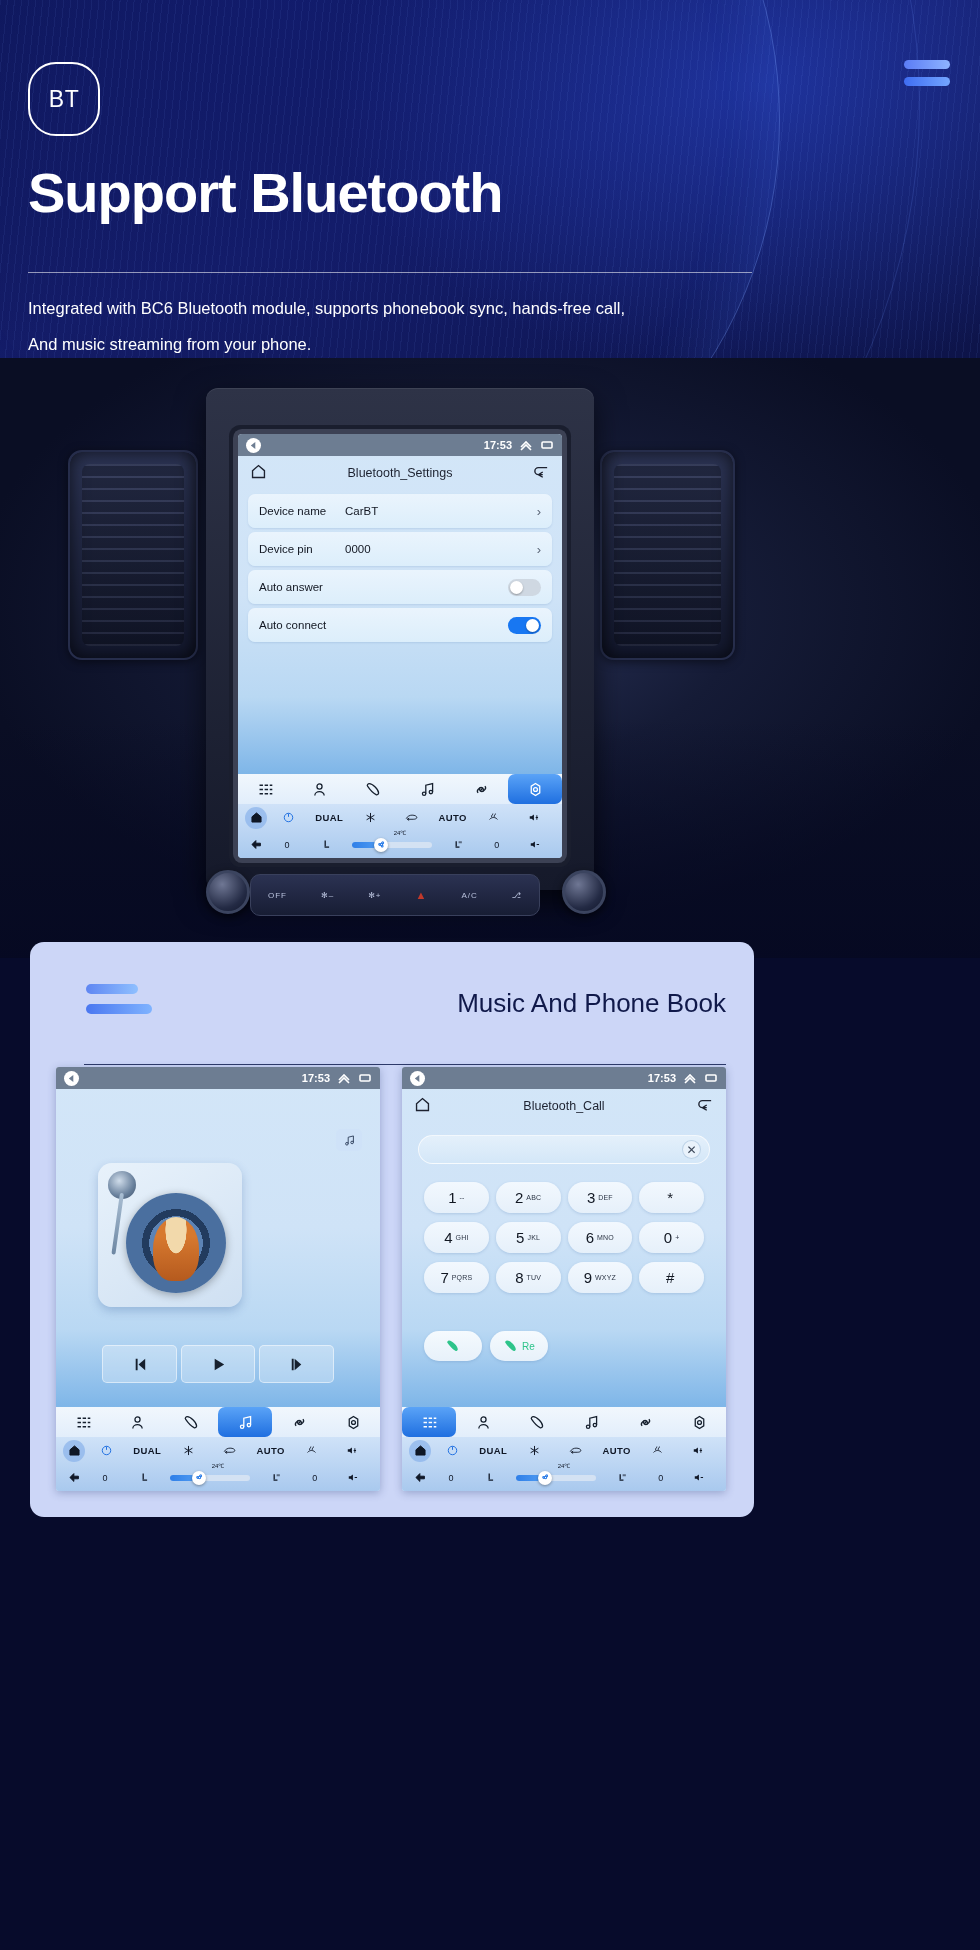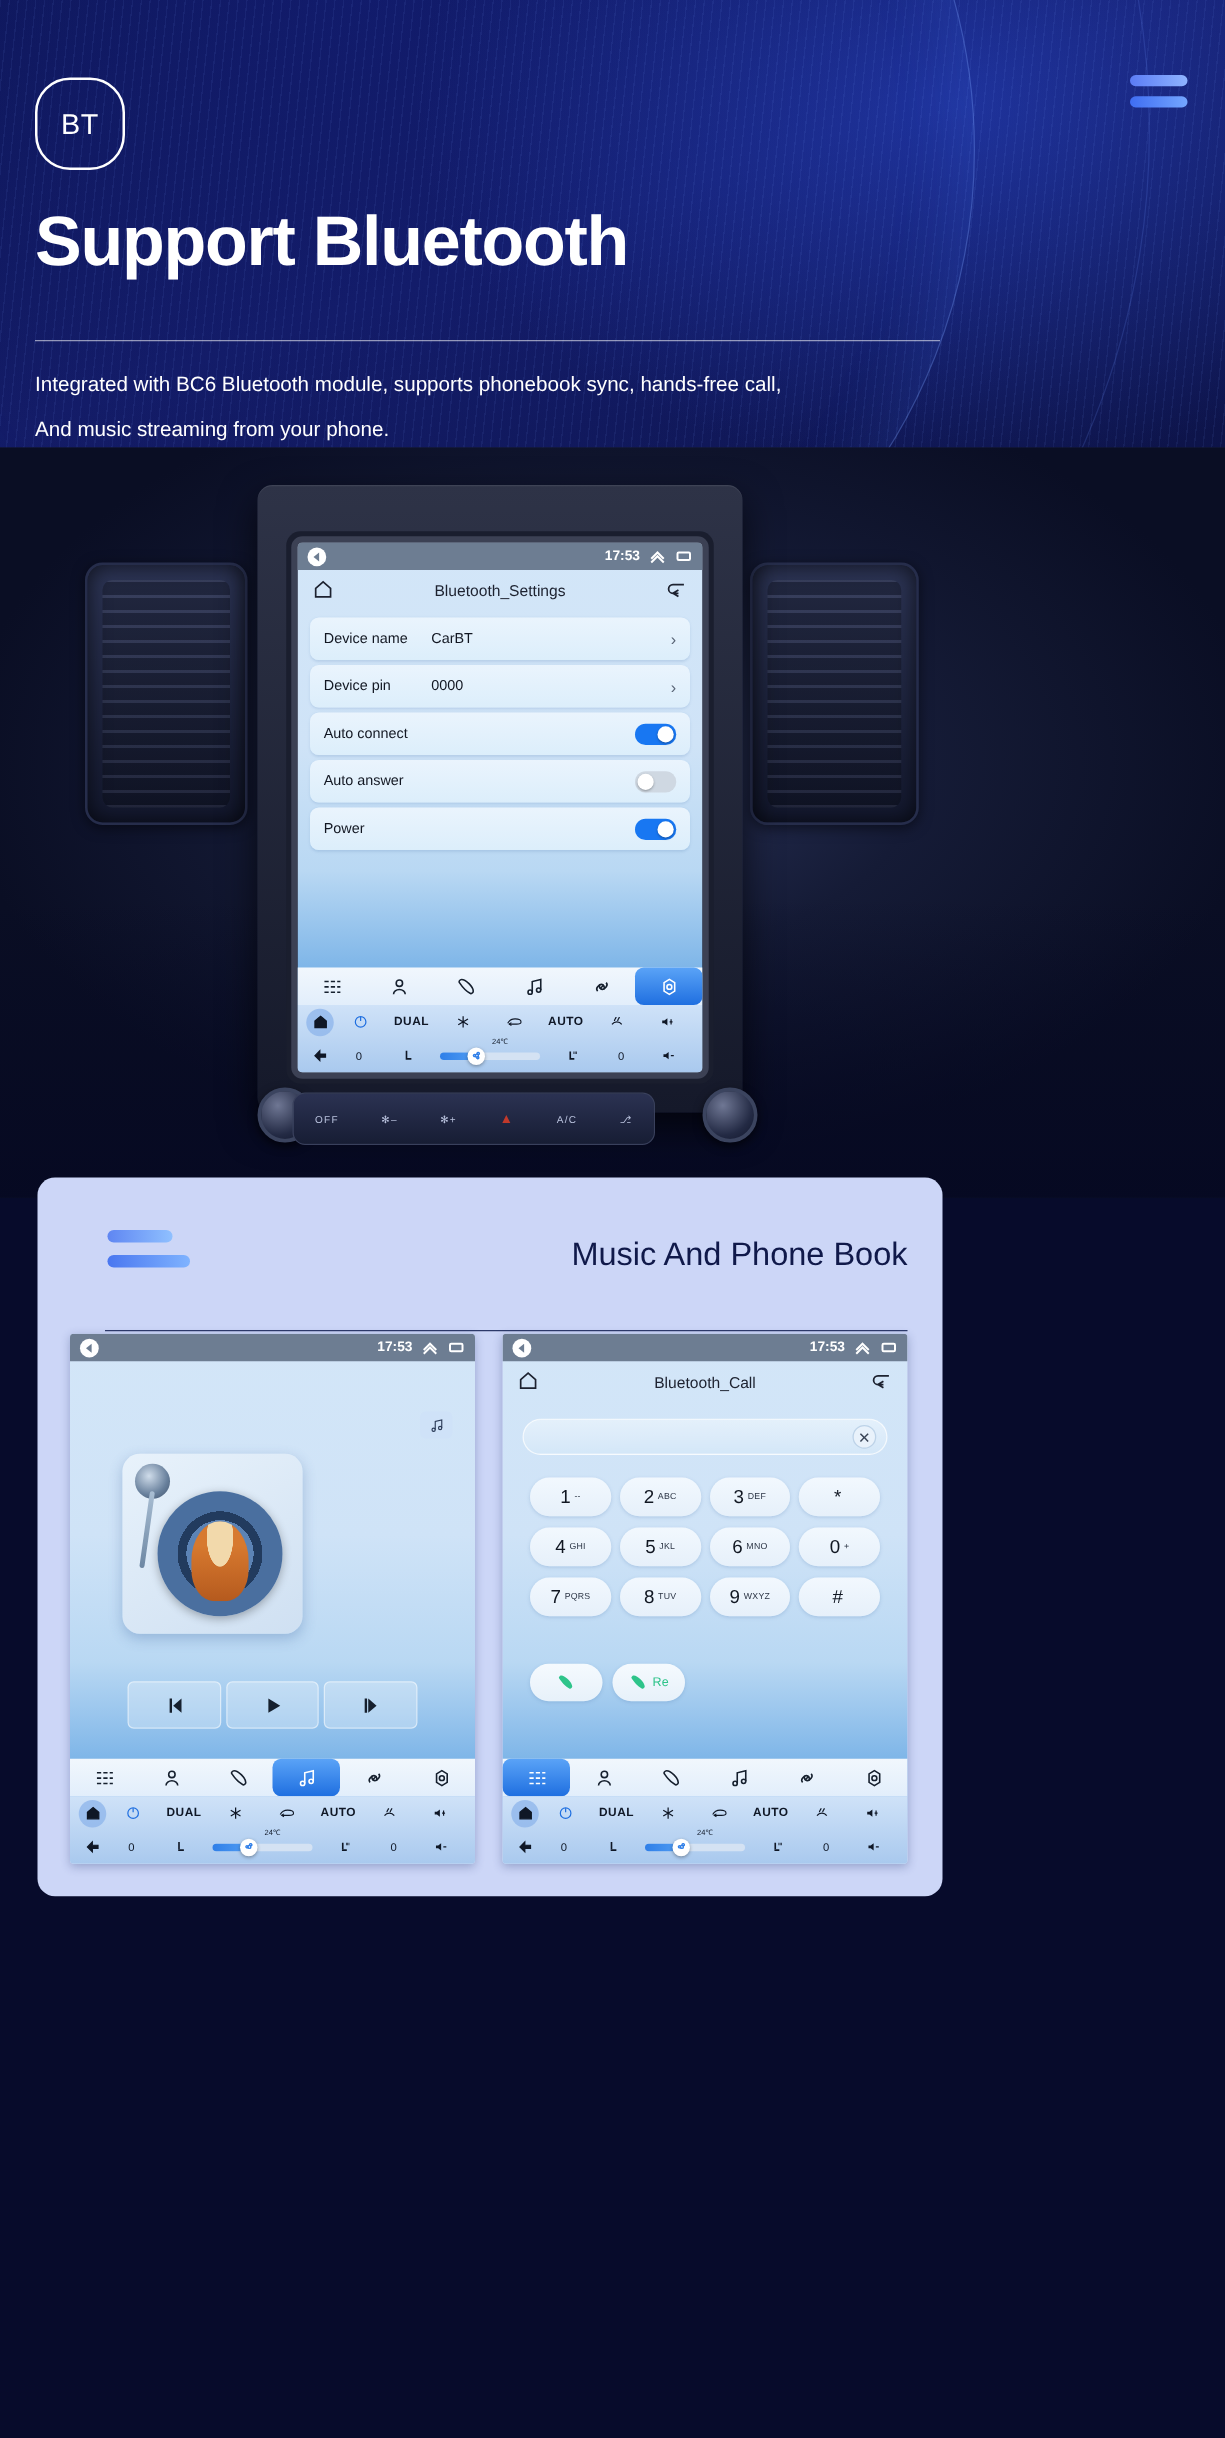--- a/index.html
+++ b/index.html
@@ -84,21 +84,21 @@
      background:repeating-linear-gradient(180deg, rgba(255,255,255,.06) 0 2px, rgba(0,0,0,.25) 2px 12px);
      border-radius:8px; }
   .knob{
     position:absolute; width:44px; height:44px; border-radius:50%;
     background:radial-gradient(circle at 35% 30%, #6f7794, #232a44 65%, #11162b);
     border:3px solid #3b445f; box-shadow:0 3px 8px rgba(0,0,0,.6);
   }
   .knob.l{ left:206px; top:512px; }
   .knob.r{ left:562px; top:512px; }
   .climate-strip{
-    position:absolute; left:234px; top:516px; width:290px; height:42px;
+    position:absolute; left:250px; top:516px; width:290px; height:42px;
     border-radius:10px;
     background:linear-gradient(180deg,#2b3252,#171d34);
     border:1px solid #39405c; display:flex; align-items:center;
     justify-content:space-around; color:#b9c2dd; font-size:8px; letter-spacing:1px;
   }
   .climate-strip .tri{ color:#c0392b; font-size:11px; }
 
   
   .headunit{
     position:absolute; left:206px; top:30px; width:388px; height:502px;
@@ -398,33 +398,27 @@
         <span class="lbl">Device name</span>
         <span class="val">CarBT</span>
         <span class="chev">›</span>
       </div>
       <div class="setrow">
         <span class="lbl">Device pin</span>
         <span class="val">0000</span>
         <span class="chev">›</span>
       </div>
       <div class="setrow">
-        <span class="lbl">Auto connect</span>
-        <span class="tgl on">
-            <b></b>
-          </span>
-      </div>
-      <div class="setrow">
         <span class="lbl">Auto answer</span>
         <span class="tgl">
             <b></b>
           </span>
       </div>
       <div class="setrow">
-        <span class="lbl">Power</span>
+        <span class="lbl">Auto connect</span>
         <span class="tgl on">
             <b></b>
           </span>
       </div>
     </div>
 
     <div class="dock">
       <div class="d">
           <svg viewBox="0 0 20 20">
             <path d="M3 5h4M9 5h4M15 5h3M3 10h4M9 10h4M15 10h3M3 15h4M9 15h4M15 15h3"></path>

